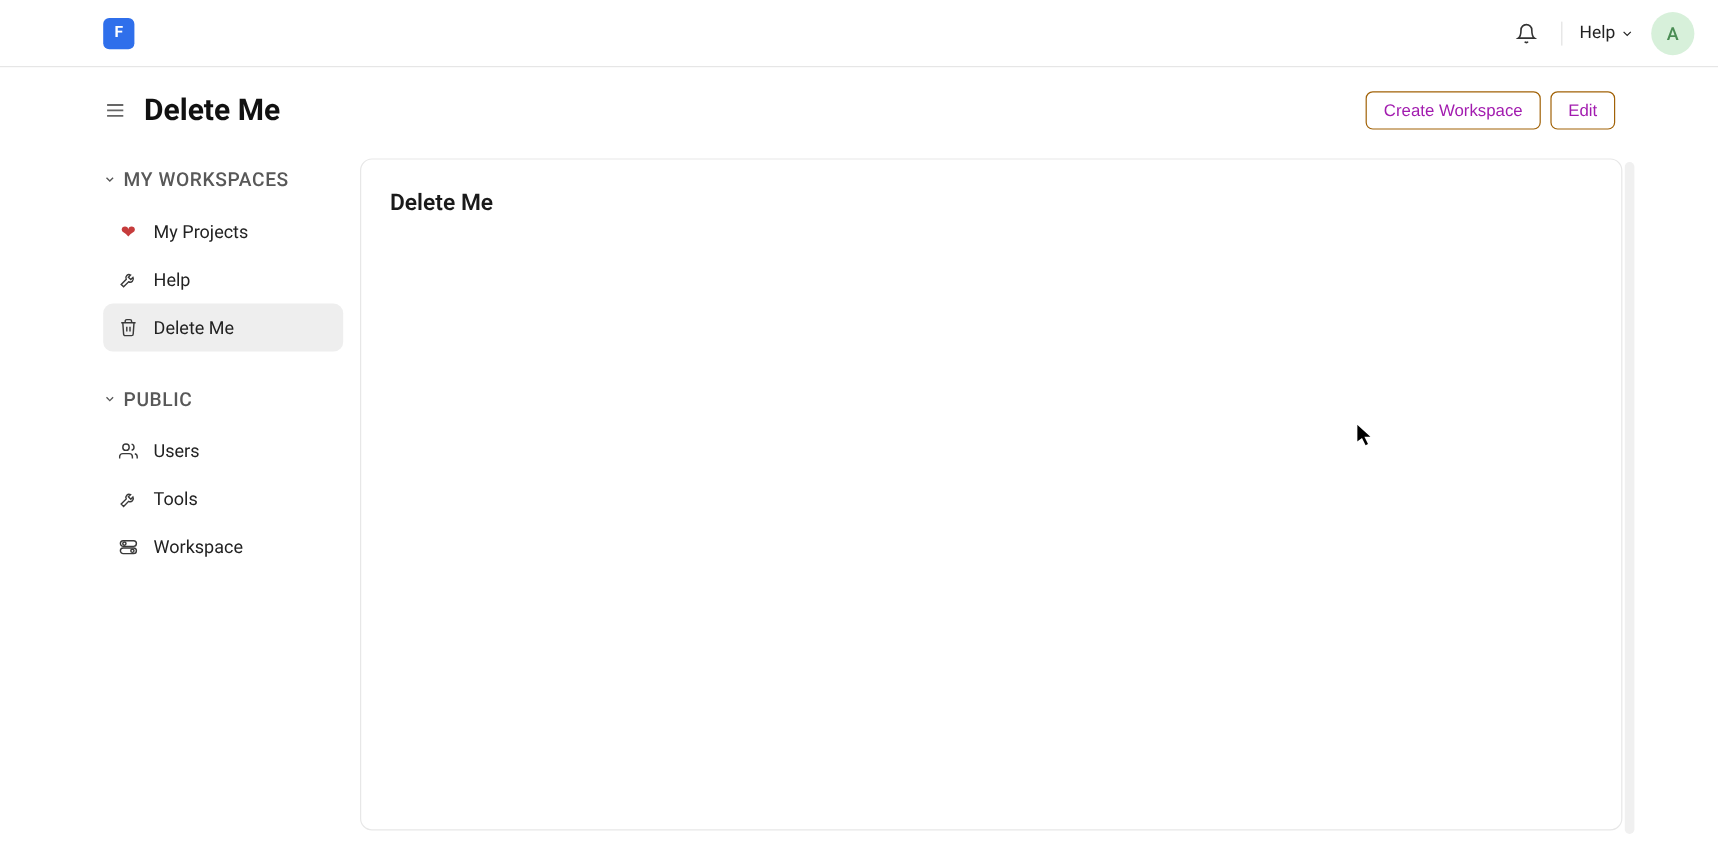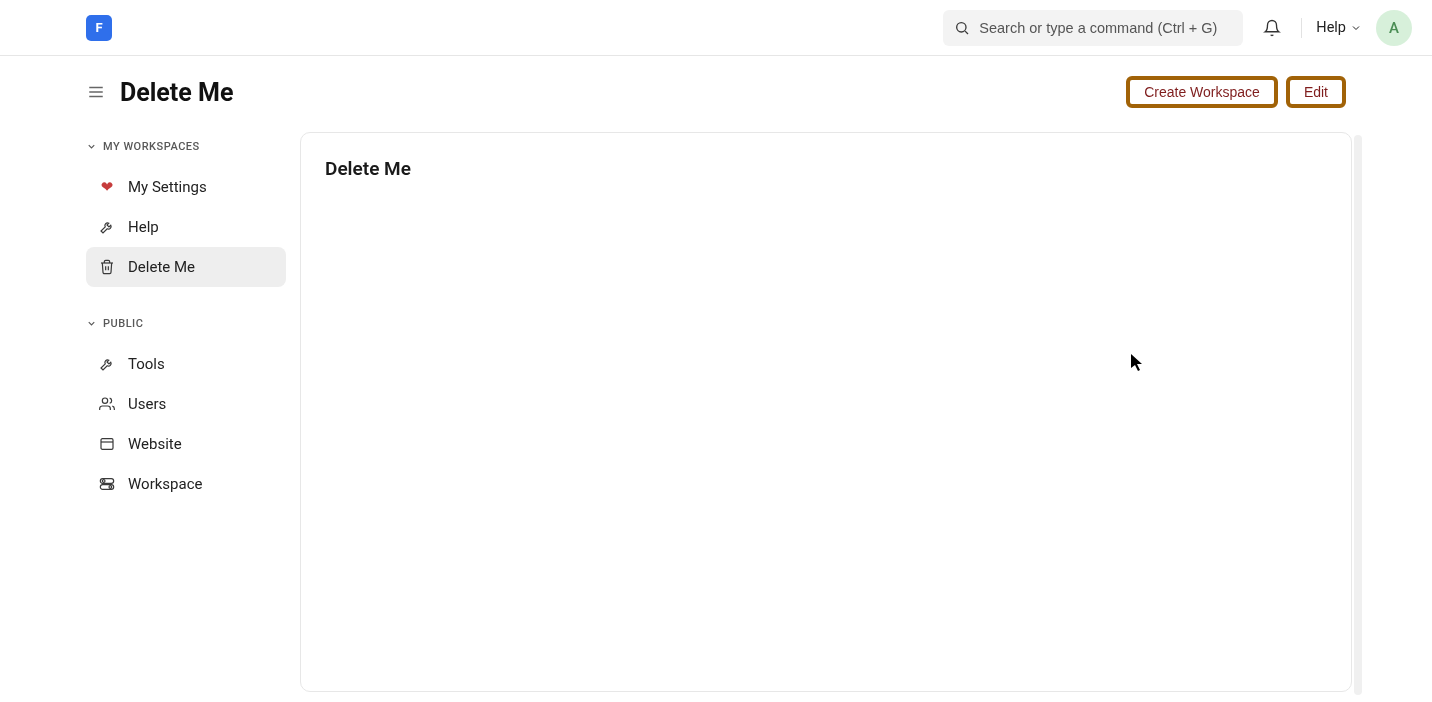--- a/index.html
+++ b/index.html
@@ -102,44 +102,44 @@
       color: #111;
     }
     .header-actions {
       margin-left: auto;
       display: flex;
       gap: 8px;
     }
     .btn {
       height: 32px;
       padding: 0 14px;
-      border: 4px solid #a16207;
+      border: 1px solid #a16207;
       border-radius: 6px;
       background: #fff;
       font-size: 14px;
-      color: #7f1d1d;
+      color: #a21caf;
       cursor: pointer;
     }
 
     
     .body {
       display: flex;
       padding: 0 0 0 86px;
       height: calc(100% - 56px - 64px);
     }
     .sidebar {
       width: 200px;
       flex-shrink: 0;
       padding-top: 16px;
     }
     .section-header {
       display: flex;
       align-items: center;
       gap: 6px;
-      font-size: 11px;
+      font-size: 16px;
       letter-spacing: 0.5px;
       color: #585858;
       font-weight: 500;
       cursor: pointer;
       padding: 4px 0;
     }
     .chev {
       display:inline-flex;
     }
     .nav-list { margin-top: 10px; margin-bottom: 26px; }
@@ -203,29 +203,20 @@
     svg { display:block; }
   </style>
 </head>
 <body>
 
 <div class="topbar">
   <div class="logo">
     <span>F</span>
   </div>
   <div class="topbar-right">
-    <div class="search">
-      <span class="nav-icon">
-        <svg width="16" height="16" viewBox="0 0 24 24" fill="none" stroke="currentColor" stroke-width="2">
-            <circle cx="11" cy="11" r="7"></circle>
-            <line x1="21" y1="21" x2="16.65" y2="16.65"></line>
-          </svg>
-      </span>
-      <input type="text" placeholder="Search or type a command (Ctrl + G)" style="">
-    </div>
     <div class="icon-btn">
       <span>
         <svg width="18" height="18" viewBox="0 0 24 24" fill="none" stroke="currentColor" stroke-width="1.8">
             <path d="M18 8a6 6 0 0 0-12 0c0 7-3 9-3 9h18s-3-2-3-9"></path>
             <path d="M13.73 21a2 2 0 0 1-3.46 0"></path>
           </svg>
       </span>
     </div>
     <div class="vsep"></div>
     <div class="help">
@@ -268,21 +259,21 @@
         <svg width="11" height="11" viewBox="0 0 24 24" fill="none" stroke="currentColor" stroke-width="2.5">
             <polyline points="6 9 12 15 18 9"></polyline>
           </svg>
       </span>
       <span>MY WORKSPACES</span>
     </div>
 
     <div class="nav-list">
       <div class="nav-item">
         <span class="nav-icon heart">❤</span>
-        <span>My Settings</span>
+        <span>My Projects</span>
       </div>
       <div class="nav-item">
         <span class="nav-icon">
           <svg width="16" height="16" viewBox="0 0 24 24" fill="none" stroke="currentColor" stroke-width="1.8">
               <path d="M14.7 6.3a4 4 0 0 0-5.4 5.4L3 18l3 3 6.3-6.3a4 4 0 0 0 5.4-5.4L15 12l-3-3 2.7-2.7z"></path>
             </svg>
         </span>
         <span>Help</span>
       </div>
       <div class="nav-item active">
@@ -304,44 +295,35 @@
             <polyline points="6 9 12 15 18 9"></polyline>
           </svg>
       </span>
       <span>PUBLIC</span>
     </div>
 
     <div class="nav-list">
       <div class="nav-item">
         <span class="nav-icon">
           <svg width="16" height="16" viewBox="0 0 24 24" fill="none" stroke="currentColor" stroke-width="1.8">
-              <path d="M14.7 6.3a4 4 0 0 0-5.4 5.4L3 18l3 3 6.3-6.3a4 4 0 0 0 5.4-5.4L15 12l-3-3 2.7-2.7z"></path>
-            </svg>
-        </span>
-        <span>Tools</span>
-      </div>
-      <div class="nav-item">
-        <span class="nav-icon">
-          <svg width="16" height="16" viewBox="0 0 24 24" fill="none" stroke="currentColor" stroke-width="1.8">
               <path d="M17 21v-2a4 4 0 0 0-4-4H5a4 4 0 0 0-4 4v2"></path>
               <circle cx="9" cy="7" r="4"></circle>
               <path d="M23 21v-2a4 4 0 0 0-3-3.87"></path>
               <path d="M16 3.13a4 4 0 0 1 0 7.75"></path>
             </svg>
         </span>
         <span>Users</span>
       </div>
       <div class="nav-item">
         <span class="nav-icon">
           <svg width="16" height="16" viewBox="0 0 24 24" fill="none" stroke="currentColor" stroke-width="1.8">
-              <rect x="3" y="4" width="18" height="16" rx="2"></rect>
-              <line x1="3" y1="9" x2="21" y2="9"></line>
-            </svg>
-        </span>
-        <span>Website</span>
+              <path d="M14.7 6.3a4 4 0 0 0-5.4 5.4L3 18l3 3 6.3-6.3a4 4 0 0 0 5.4-5.4L15 12l-3-3 2.7-2.7z"></path>
+            </svg>
+        </span>
+        <span>Tools</span>
       </div>
       <div class="nav-item">
         <span class="nav-icon">
           <svg width="16" height="16" viewBox="0 0 24 24" fill="none" stroke="currentColor" stroke-width="1.8">
               <rect x="2" y="4" width="20" height="7" rx="3.5"></rect>
               <circle cx="7" cy="7.5" r="2"></circle>
               <rect x="2" y="13" width="20" height="7" rx="3.5"></rect>
               <circle cx="17" cy="16.5" r="2"></circle>
             </svg>
         </span>

